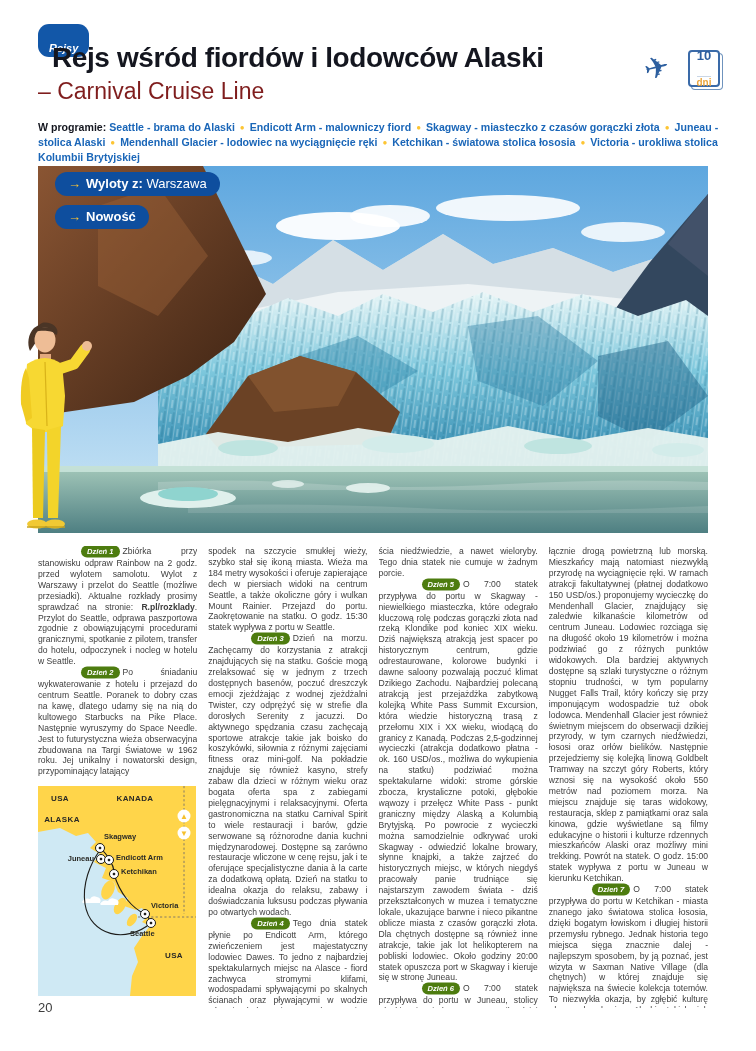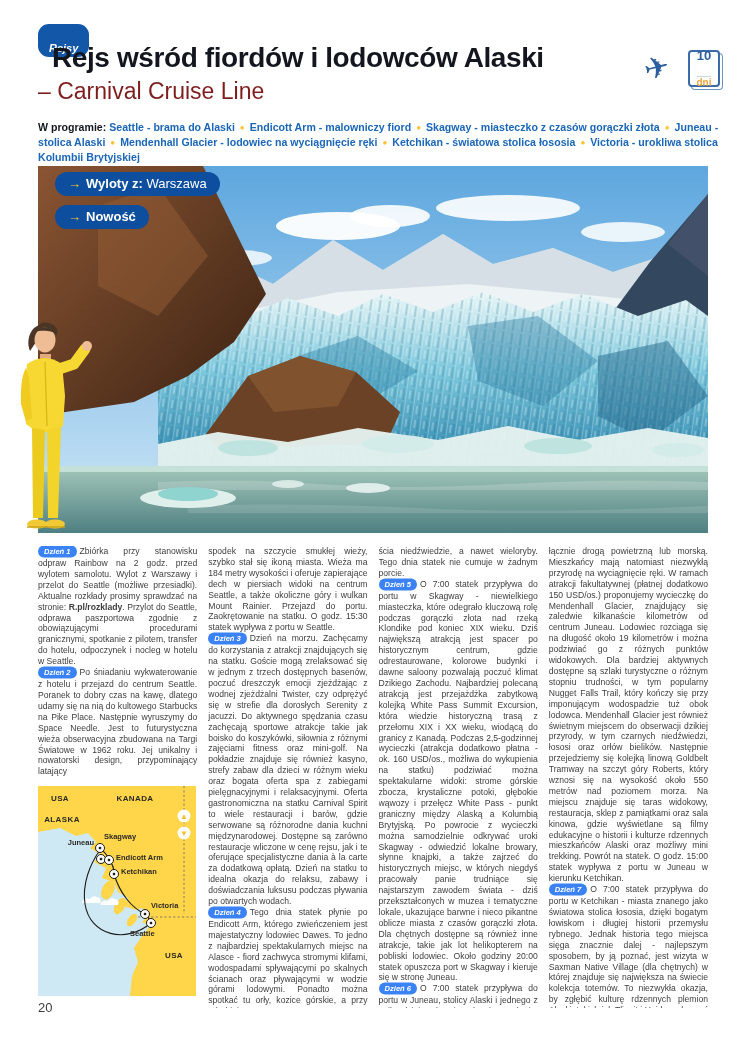--- a/index.html
+++ b/index.html
@@ -29,23 +29,23 @@
   .flag .arr{color:#fdc533;font-weight:700;margin-right:5px;}
   .flag .b{font-weight:700;}
   .flag1{left:55px;top:172px;} .flag2{left:55px;top:205px;}
   .person{position:absolute;left:12px;top:318px;z-index:3;}
   
   .cols{position:absolute;left:38px;top:546px;width:670px;height:462px;display:grid;
     grid-template-columns:repeat(4,1fr);column-gap:11px;}
   .col{overflow:hidden;font-size:8.6px;line-height:10.9px;text-align:justify;color:#3d3d3d;
     hyphens:auto;-webkit-hyphens:auto;}
   .col p{margin:0;}
-  .day-pill{display:inline-block;background:#3b82f6;color:#fff;font-style:italic;font-weight:700;
+  .day-pill{display:inline-block;background:#4d7c0f;color:#fff;font-style:italic;font-weight:700;
     font-size:7.6px;line-height:9px;padding:1px 6px 2px;border-radius:8px;margin-right:3px;
-    transform:translateY(-0.5px);}
+    transform:translateY(-0.5px);margin-left:43px;}
   .col b{font-weight:700;}
   
   .map{position:absolute;left:38px;top:786px;width:158px;height:210px;overflow:hidden;background:#5eead4;}
   .map svg{position:absolute;left:0;top:0;}
   .map .region{position:absolute;font-size:8px;font-weight:700;letter-spacing:.4px;color:#2a2a26;
     transform:translate(-50%,-50%);white-space:nowrap;}
   .map .port-label{position:absolute;font-size:7.5px;font-weight:700;color:#2a2a26;white-space:nowrap;}
   .map .marker{position:absolute;width:8px;height:8px;border:1.6px solid #1d1d1b;border-radius:50%;
     background:radial-gradient(circle,#1d1d1b 0 1.5px,#fff 1.6px);transform:translate(-50%,-50%);}
   .map .nav-arrow{position:absolute;width:13px;height:13px;border-radius:50%;background:#fff;
@@ -209,21 +209,21 @@
       </g>
     </svg>
     <div id="map-overlay">
         <span class="region" style="left: 22px; top: 12px;">USA</span>
         <span class="region" style="left: 97px; top: 12px;">KANADA</span>
         <span class="region" style="left: 24px; top: 33px;">ALASKA</span>
         <span class="region" style="left: 136px; top: 169px;">USA</span>
         <span class="marker" style="left: 62px; top: 62px;"></span>
         <span class="port-label" style="left: 66px; top: 50px; transform: translate(0px, -50%);">Skagway</span>
         <span class="marker" style="left: 63px; top: 73px;"></span>
-        <span class="port-label" style="left: 56px; top: 56px; transform: translate(-100%, -50%); text-align: center;">Juneau</span>
+        <span class="port-label" style="left: 56px; top: 72px; transform: translate(-100%, -50%); text-align: center;">Juneau</span>
         <span class="marker" style="left: 71px; top: 74px;"></span>
         <span class="port-label" style="left: 78px; top: 71px; transform: translate(0px, -50%);">Endicott Arm</span>
         <span class="marker" style="left: 76px; top: 88px;"></span>
         <span class="port-label" style="left: 83px; top: 85px; transform: translate(0px, -50%);">Ketchikan</span>
         <span class="marker" style="left: 107px; top: 128px;"></span>
         <span class="port-label" style="left: 113px; top: 119px; transform: translate(0px, -50%);">Victoria</span>
         <span class="marker" style="left: 113px; top: 137px;"></span>
         <span class="port-label" style="left: 92px; top: 147px; transform: translate(0px, -50%);">Seattle</span>
         <span class="nav-arrow" style="left: 146px; top: 30px;">▲</span>
         <span class="nav-arrow" style="left: 146px; top: 47px;">▼</span>

